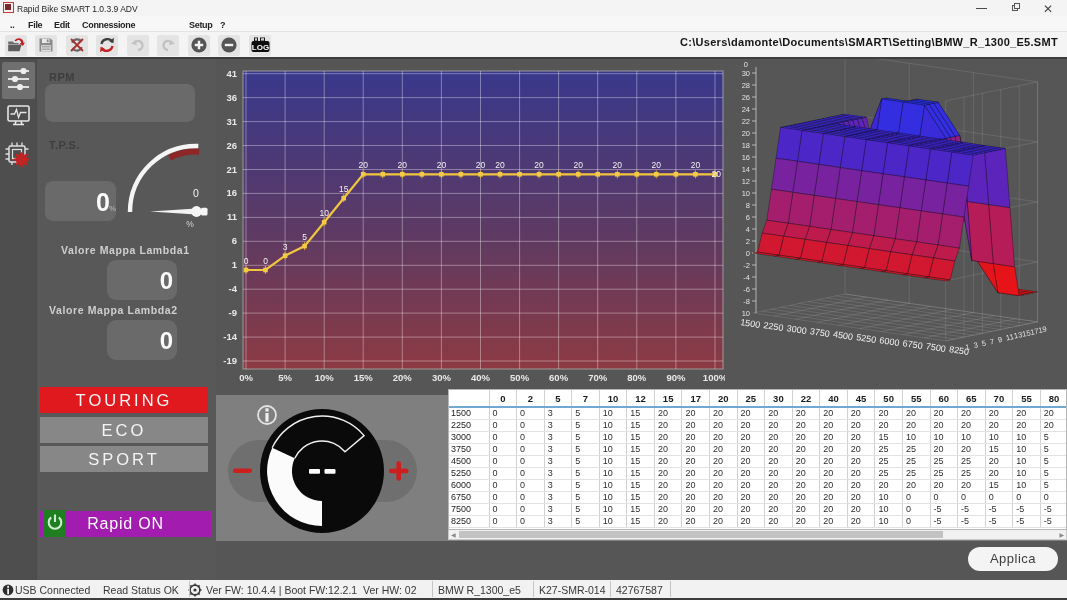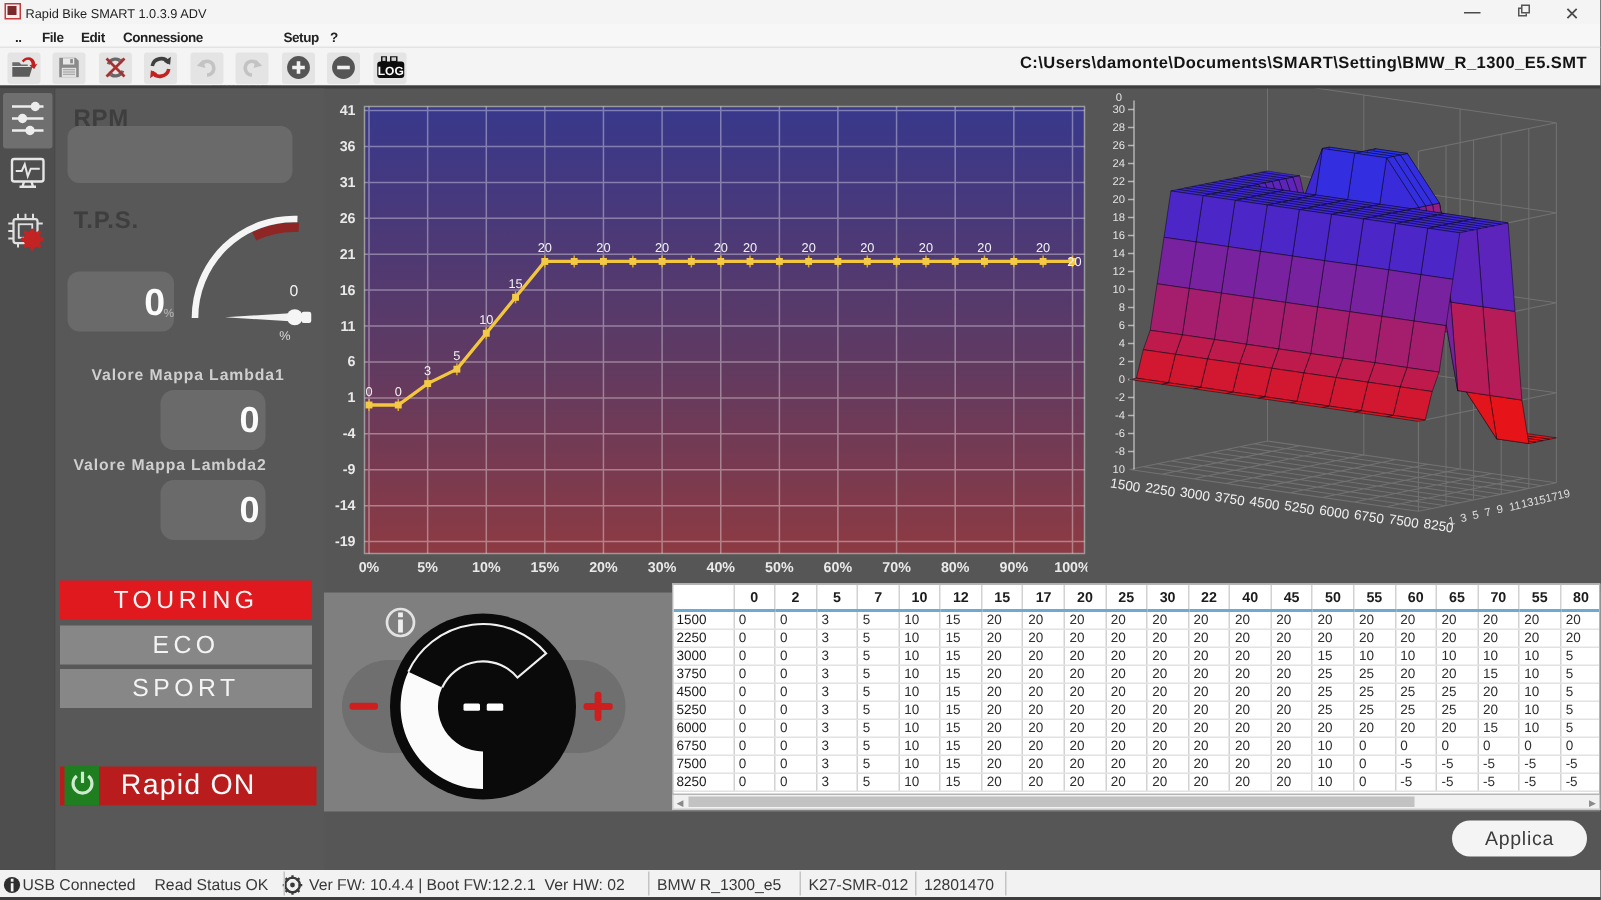--- a/index.html
+++ b/index.html
@@ -23,37 +23,37 @@
 .wbtn { top:3px; color:#4a4a4a; font-size:11px; }
 
 
 #content { left:0; top:59px; width:1067px; height:521px; background:#565656; }
 #sidebar { left:0; top:59px; width:37px; height:521px; background:#4e4e4e; border-right:1px solid #4a4a4a; }
 #sideactive { left:2px; top:62px; width:33px; height:37px; background:#6f6f6f; border-radius:2px; }
 #leftpanel { left:37px; top:59px; width:179px; height:521px; background:#585858; }
 #lightsec { left:216px; top:395px; width:851px; height:146px; background:#7f7f7f; }
 
 
-.plabel { font-size:16px; font-weight:bold; color:#3e3e3e; letter-spacing:0.5px; }
+.plabel { font-size:11px; font-weight:bold; color:#3e3e3e; letter-spacing:0.5px; }
 .wlabel { font-size:10.5px; font-weight:bold; color:#cfcfcf; letter-spacing:0.6px; }
 .gbox { background:#6a6a6a; border-radius:8px; }
 #rpmbox { left:45px; top:84px; width:150px; height:38px; }
 #tpsbox { left:45px; top:181px; width:71px; height:40px; }
 #tpszero { left:45px; top:188px; width:65px; text-align:right; font-size:25px; font-weight:bold; color:#fbfbfb; }
 #tpspct { left:109px; top:204px; font-size:8px; color:#a6a6a6; font-weight:bold; }
 #l1box { left:107px; top:260px; width:70px; height:40px; border-radius:9px; }
 #l2box { left:107px; top:320px; width:70px; height:40px; border-radius:9px; }
 .zlbl { width:66px; text-align:right; font-size:24px; font-weight:bold; color:#fbfbfb; }
 
 
 .modebtn { left:40px; width:168px; height:26px; color:#f4f4f4; font-size:16.5px; letter-spacing:3px; text-align:center; line-height:26px; }
 #btn-touring { top:387px; background:#e0191e; }
 #btn-eco { top:417px; background:#878787; }
 #btn-sport { top:446px; background:#878787; }
-#rapidbar { left:40px; top:511px; width:171px; height:25.5px; background:#b91c1c; color:#fafafa; font-size:19px; letter-spacing:0.8px; text-align:center; line-height:25.5px; }
+#rapidbar { left:40px; top:511px; width:171px; height:25.5px; background:#a21caf; color:#fafafa; font-size:16px; letter-spacing:0.8px; text-align:center; line-height:25.5px; }
 #greenbtn { left:43.3px; top:510px; width:23px; height:26.5px; background:#1e7e20; }
 
 
 #knobpanel { left:228px; top:440px; width:189px; height:62px; background:#6f6f6f; border-radius:31px; }
 #knob { left:260px; top:409px; width:124px; height:124px; background:#0a0a0a; border-radius:50%; }
 
 
 #tablewrap { left:448px; top:389px; width:619px; height:141px; background:#fff; overflow:hidden; border:1px solid #b5b5b5; }
 #dtable { border-collapse:collapse; table-layout:fixed; width:619px; font-family:"Liberation Sans", sans-serif; }
 #dtable thead th { height:17px; font-size:9.5px; font-weight:bold; color:#1c1c1c; text-align:center; border-bottom:2.5px solid #6fa8d0; border-right:1px solid #d2d2d2; background:#fff; }
@@ -904,17 +904,17 @@
 </g>
     </g>
 </svg>
 <div class="abs st" style="left:15px;">USB Connected</div>
 <div class="abs st" style="left:103px;">Read Status OK</div>
 <div class="abs stsep" style="left:189px;"></div>
 <div class="abs st" style="left:206px;">Ver FW: 10.4.4 | Boot FW:12.2.1&nbsp;&nbsp;Ver HW: 02</div>
 <div class="abs stsep" style="left:432px;"></div>
 <div class="abs st" style="left:438px;">BMW R_1300_e5</div>
 <div class="abs stsep" style="left:533px;"></div>
-<div class="abs st" style="left:539px;">K27-SMR-012</div>
+<div class="abs st" style="left:539px;">K27-SMR-014</div>
 <div class="abs stsep" style="left:610px;"></div>
-<div class="abs st" style="left:616px;">12801470</div>
+<div class="abs st" style="left:616px;">42767587</div>
 <div class="abs stsep" style="left:670px;"></div>
 <div class="abs" id="bottomstrip"></div>
 
 </body></html>

